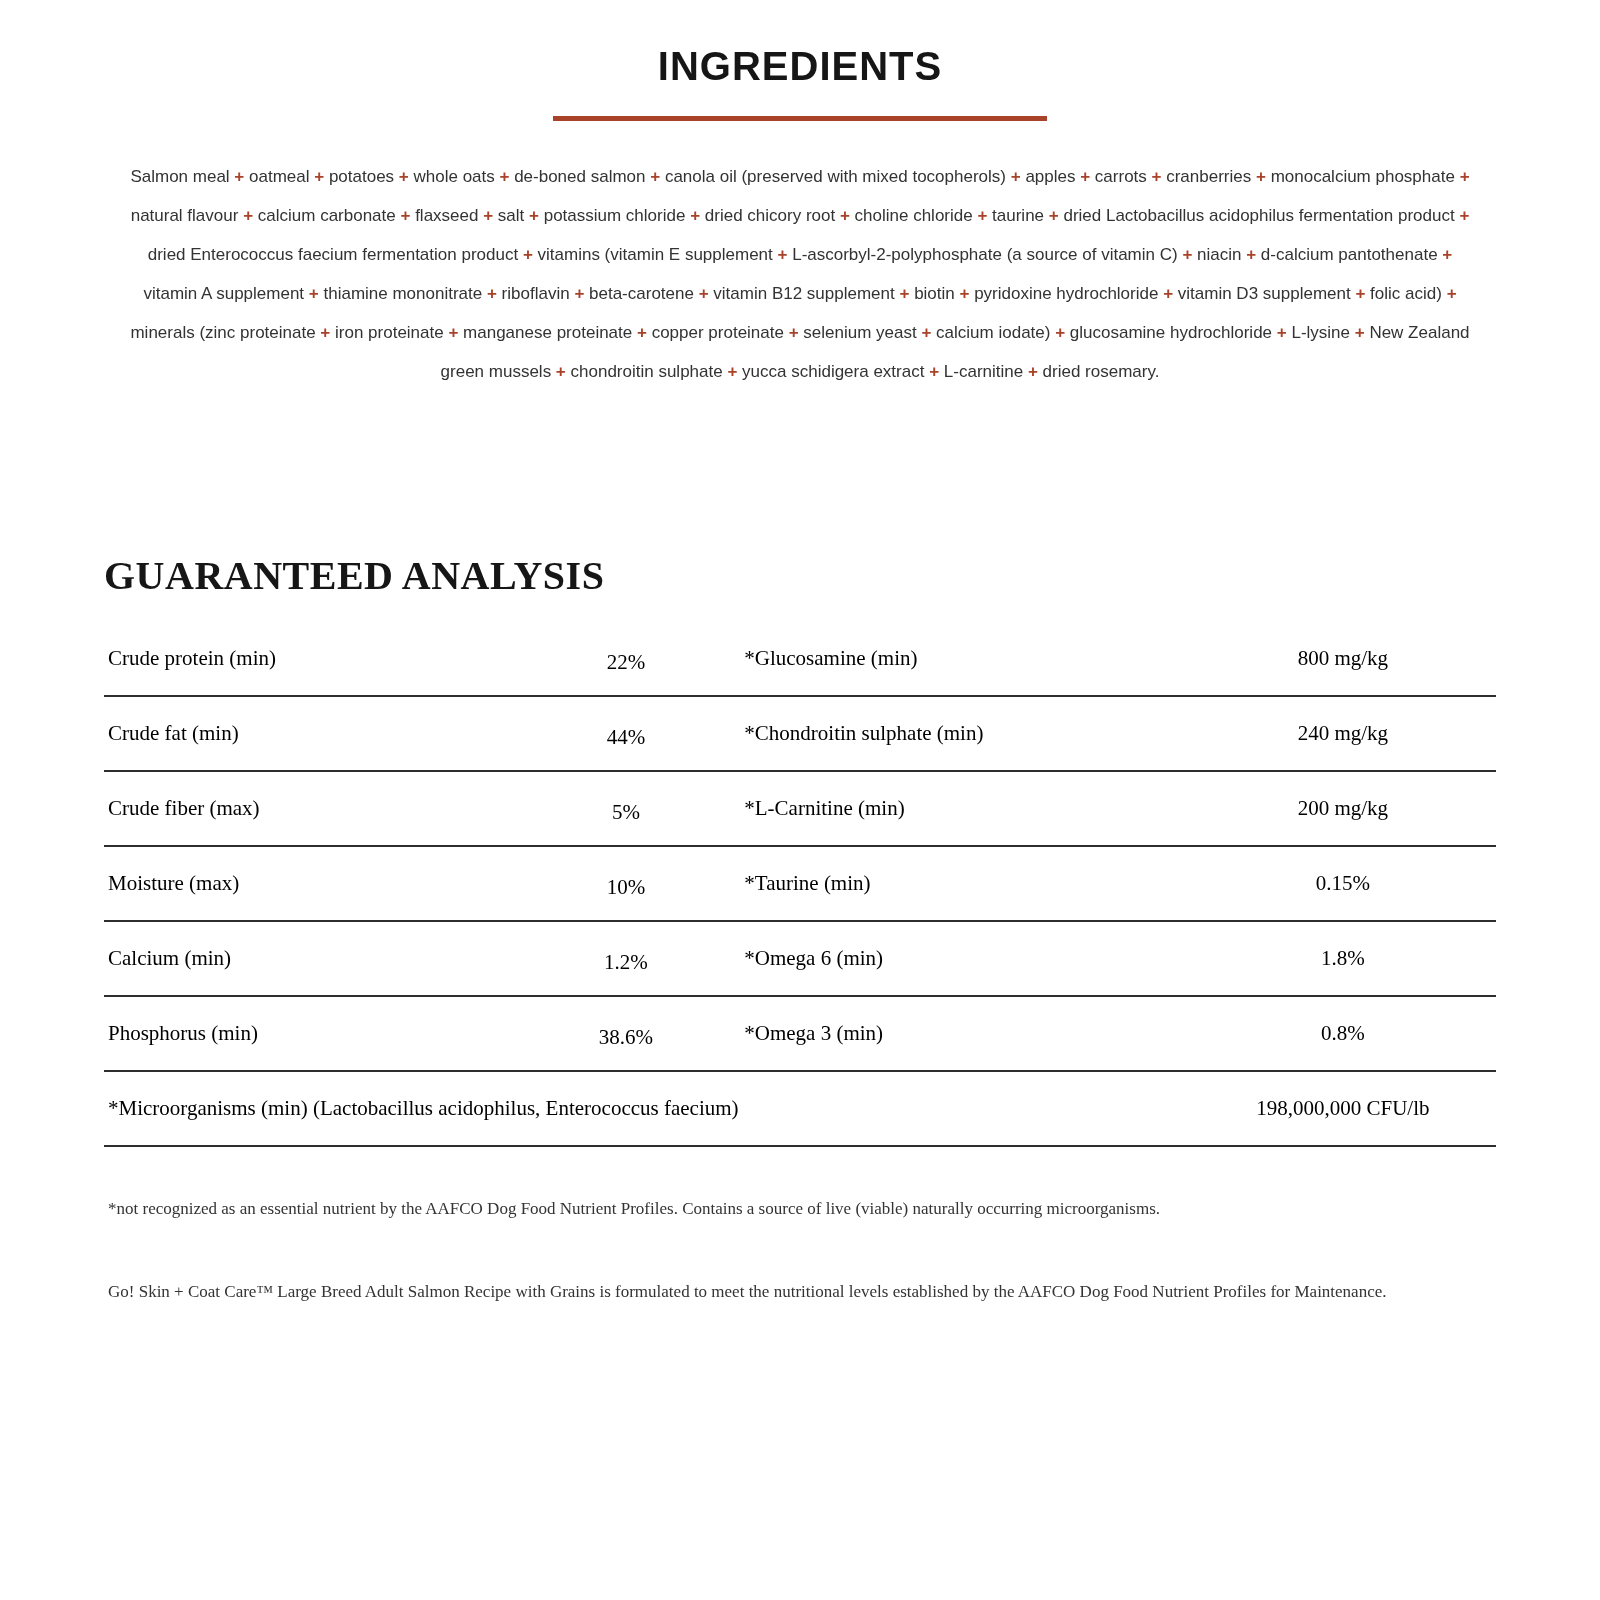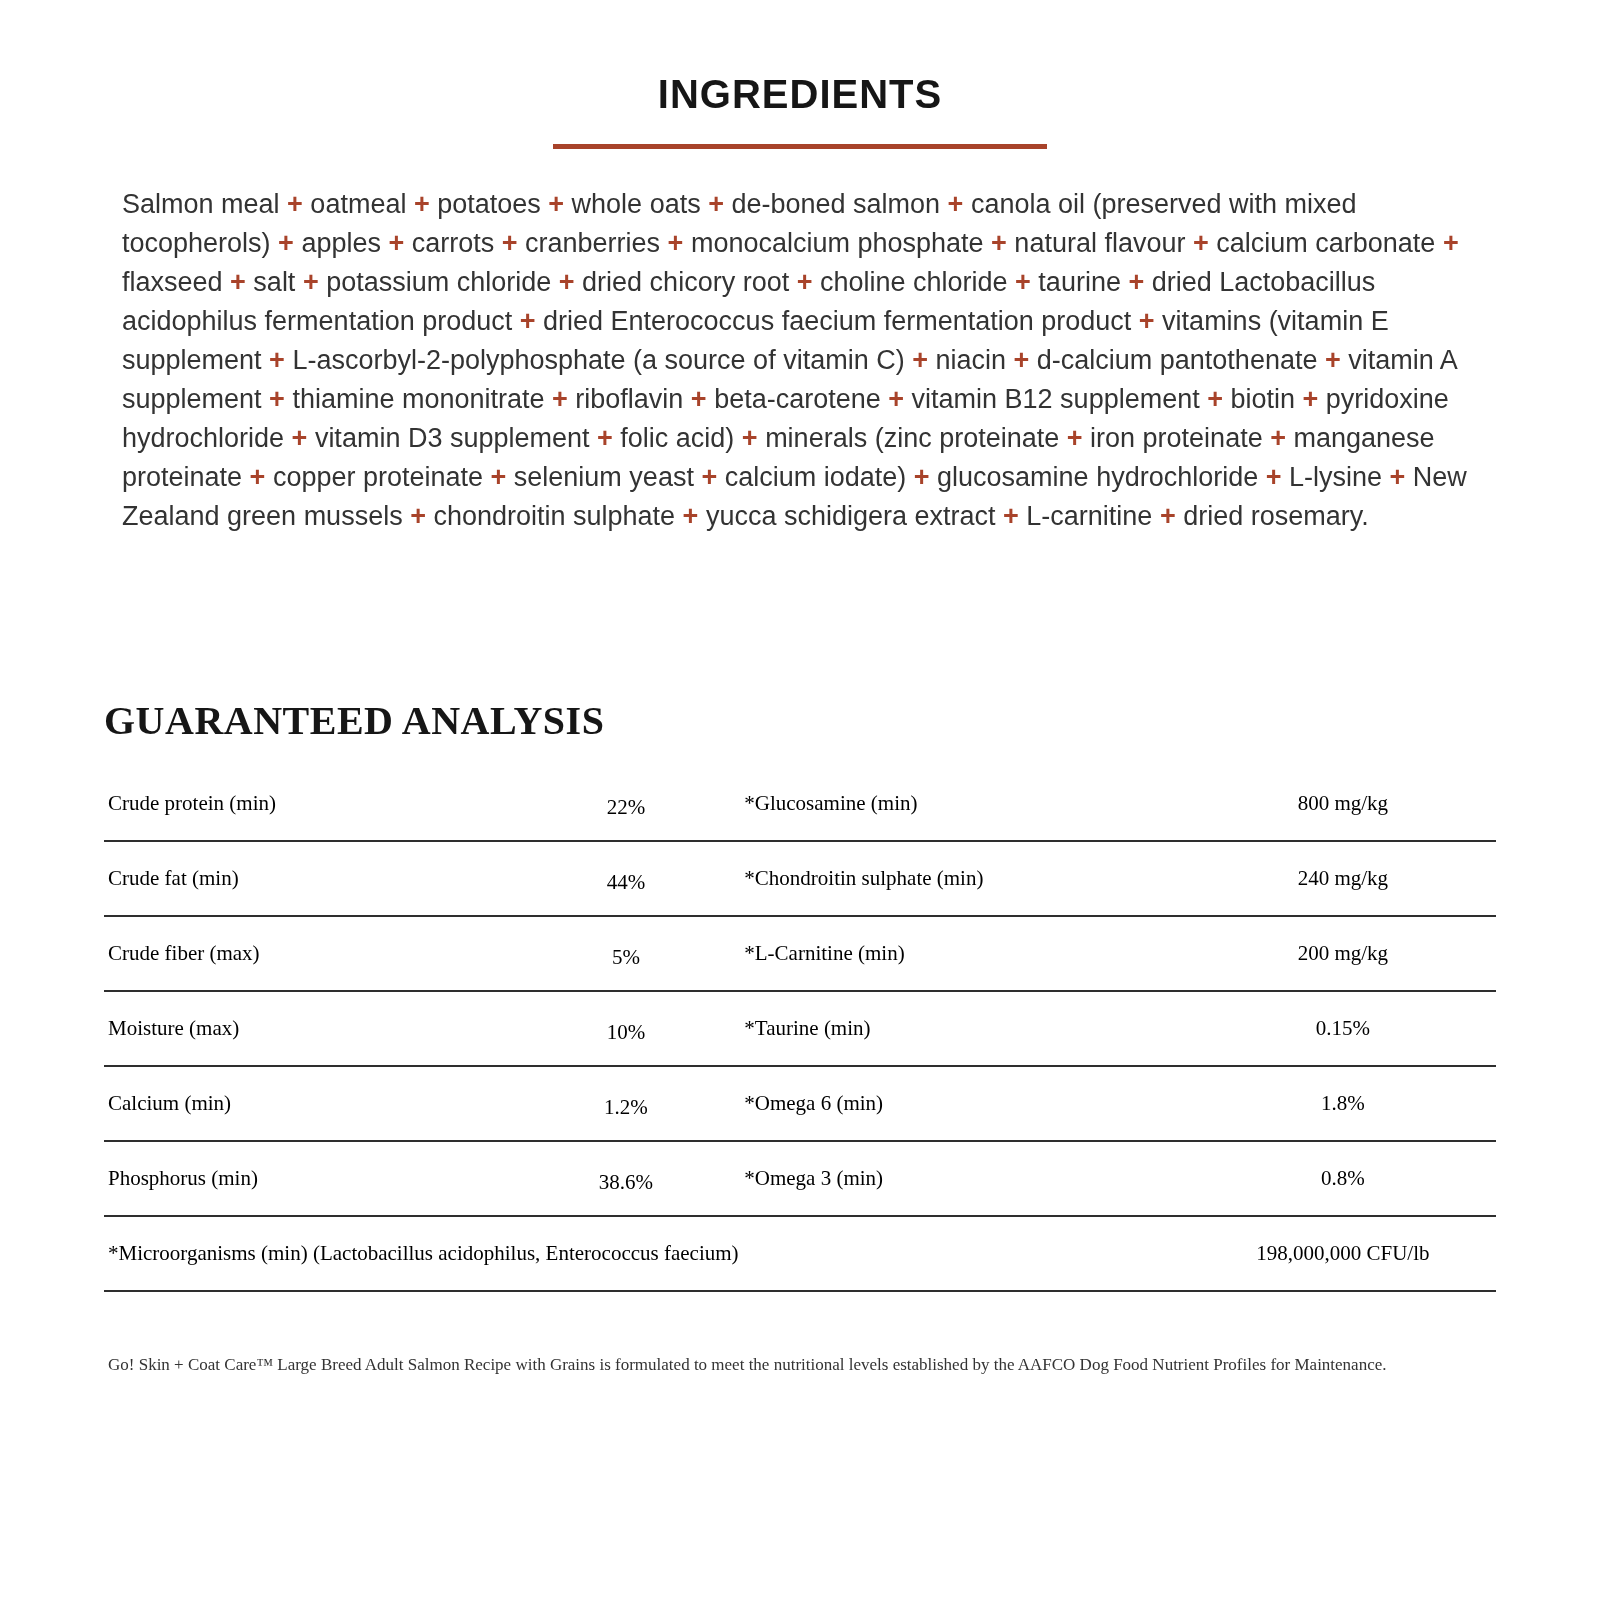--- a/index.html
+++ b/index.html
@@ -12,34 +12,34 @@
   html,body{margin:0;padding:0;}
   body{
     width:1600px;height:1600px;
     background:var(--bg);
     font-family:"Liberation Sans", sans-serif;
     color:var(--text);
   }
   .page{position:relative;width:1600px;height:1600px;overflow:hidden;}
 
   
-  .ingredients-section{padding-top:72px;}
+  .ingredients-section{padding-top:44px;}
   .ingredients-title{
     margin:0;text-align:center;
     font-size:40px;font-weight:bold;letter-spacing:1px;
     color:var(--heading);
   }
   .title-rule{
     width:494px;height:5px;margin:27px auto 0;
     background:var(--accent);
   }
   .ingredients-text{
     width:1356px;margin:36px auto 0;
-    text-align:left;
-    font-size:27px;line-height:39px;
+    text-align:center;
+    font-size:17px;line-height:39px;
     color:var(--text);
   }
   .plus{color:var(--accent);font-weight:bold;}
 
   
   .analysis-section{margin:161px 104px 0;font-family:Liberation Serif, serif;}
   .analysis-title{
     margin:0;font-size:40px;font-weight:bold;letter-spacing:0.5px;
     color:var(--heading);
   }
@@ -119,17 +119,18 @@
           <div class="c-value1">38.6%</div>
           <div class="c-label2">*Omega 3 (min)</div>
           <div class="c-value2">0.8%</div>
         </div>
         <div class="a-row wide">
           <div class="c-label1">*Microorganisms (min) (Lactobacillus acidophilus, Enterococcus faecium)</div>
           <div class="c-value2">198,000,000 CFU/lb</div>
         </div>
       </div>
 
+    <p class="footnote">*not recognized as an essential nutrient by the AAFCO Dog Food Nutrient Profiles. Contains a source of live (viable) naturally occurring microorganisms.</p>
 
     <p class="statement">Go! Skin + Coat Care™ Large Breed Adult Salmon Recipe with Grains is formulated to meet the nutritional levels established by the AAFCO Dog Food Nutrient Profiles for Maintenance.</p>
   </section>
 
 </div>
 
 </body></html>

